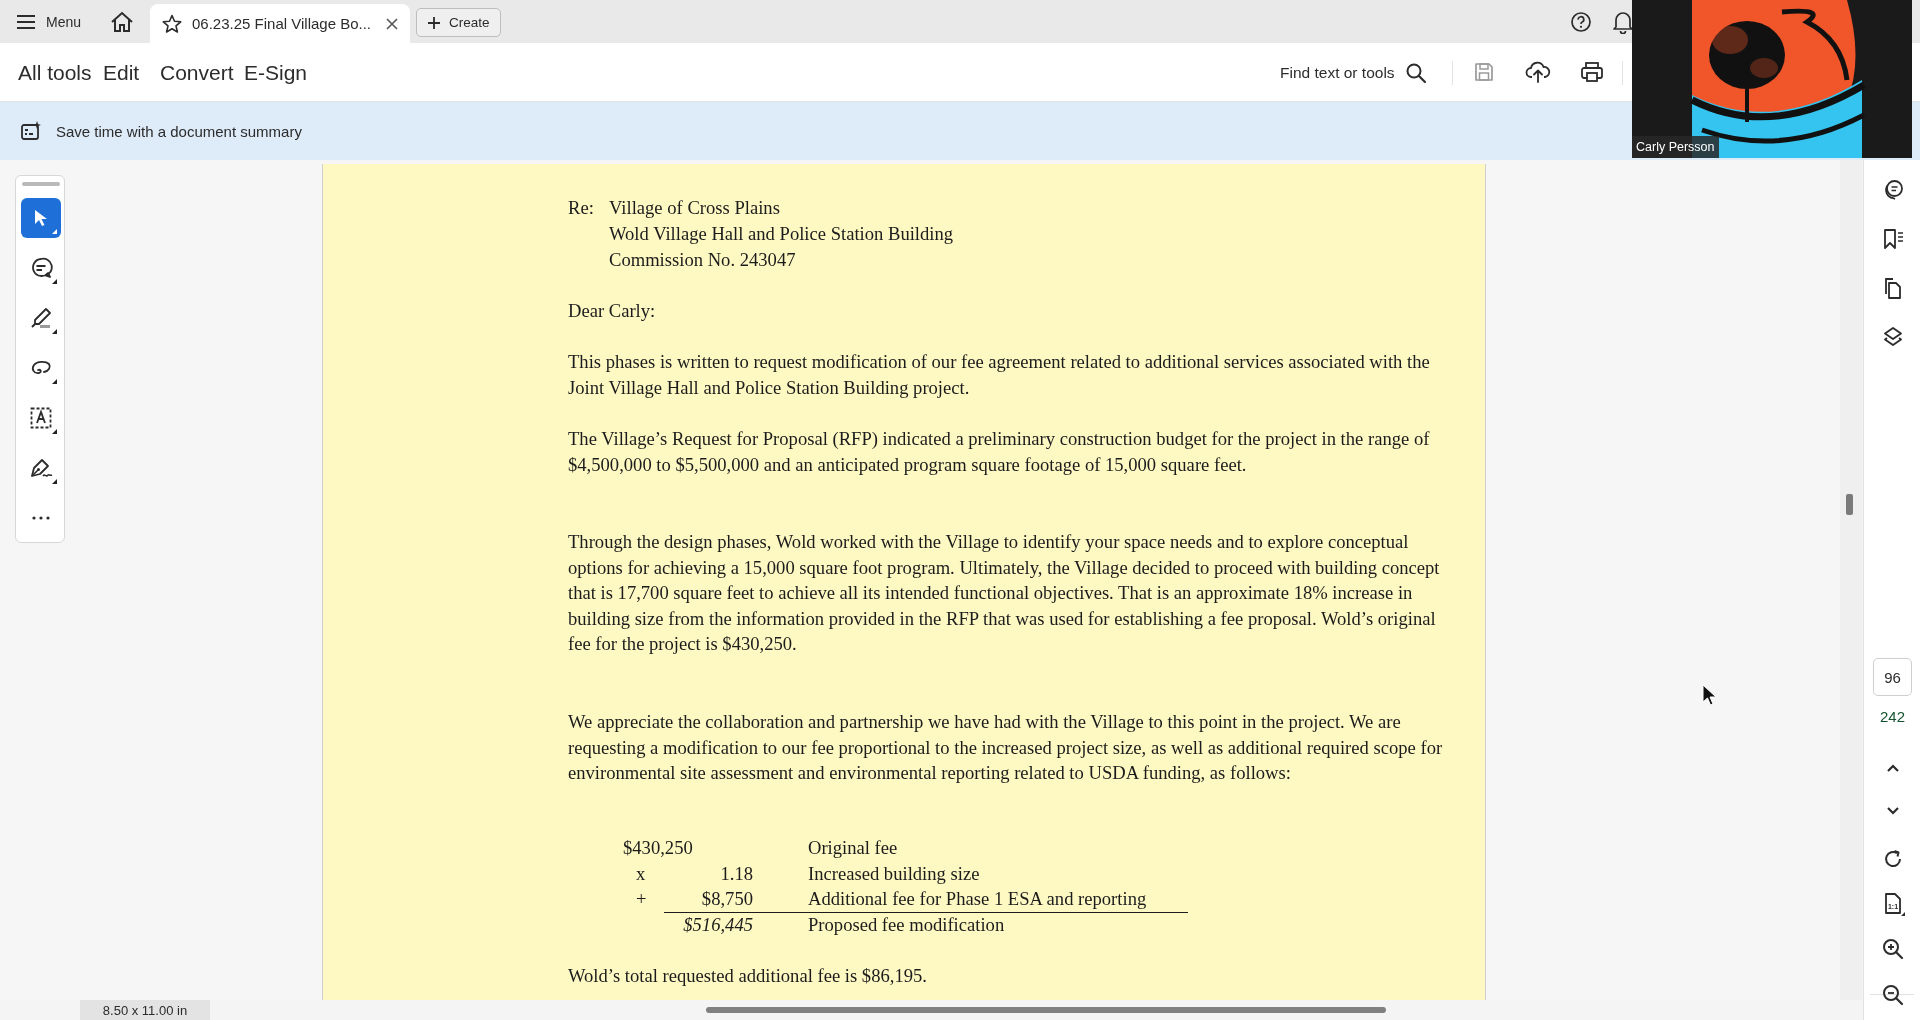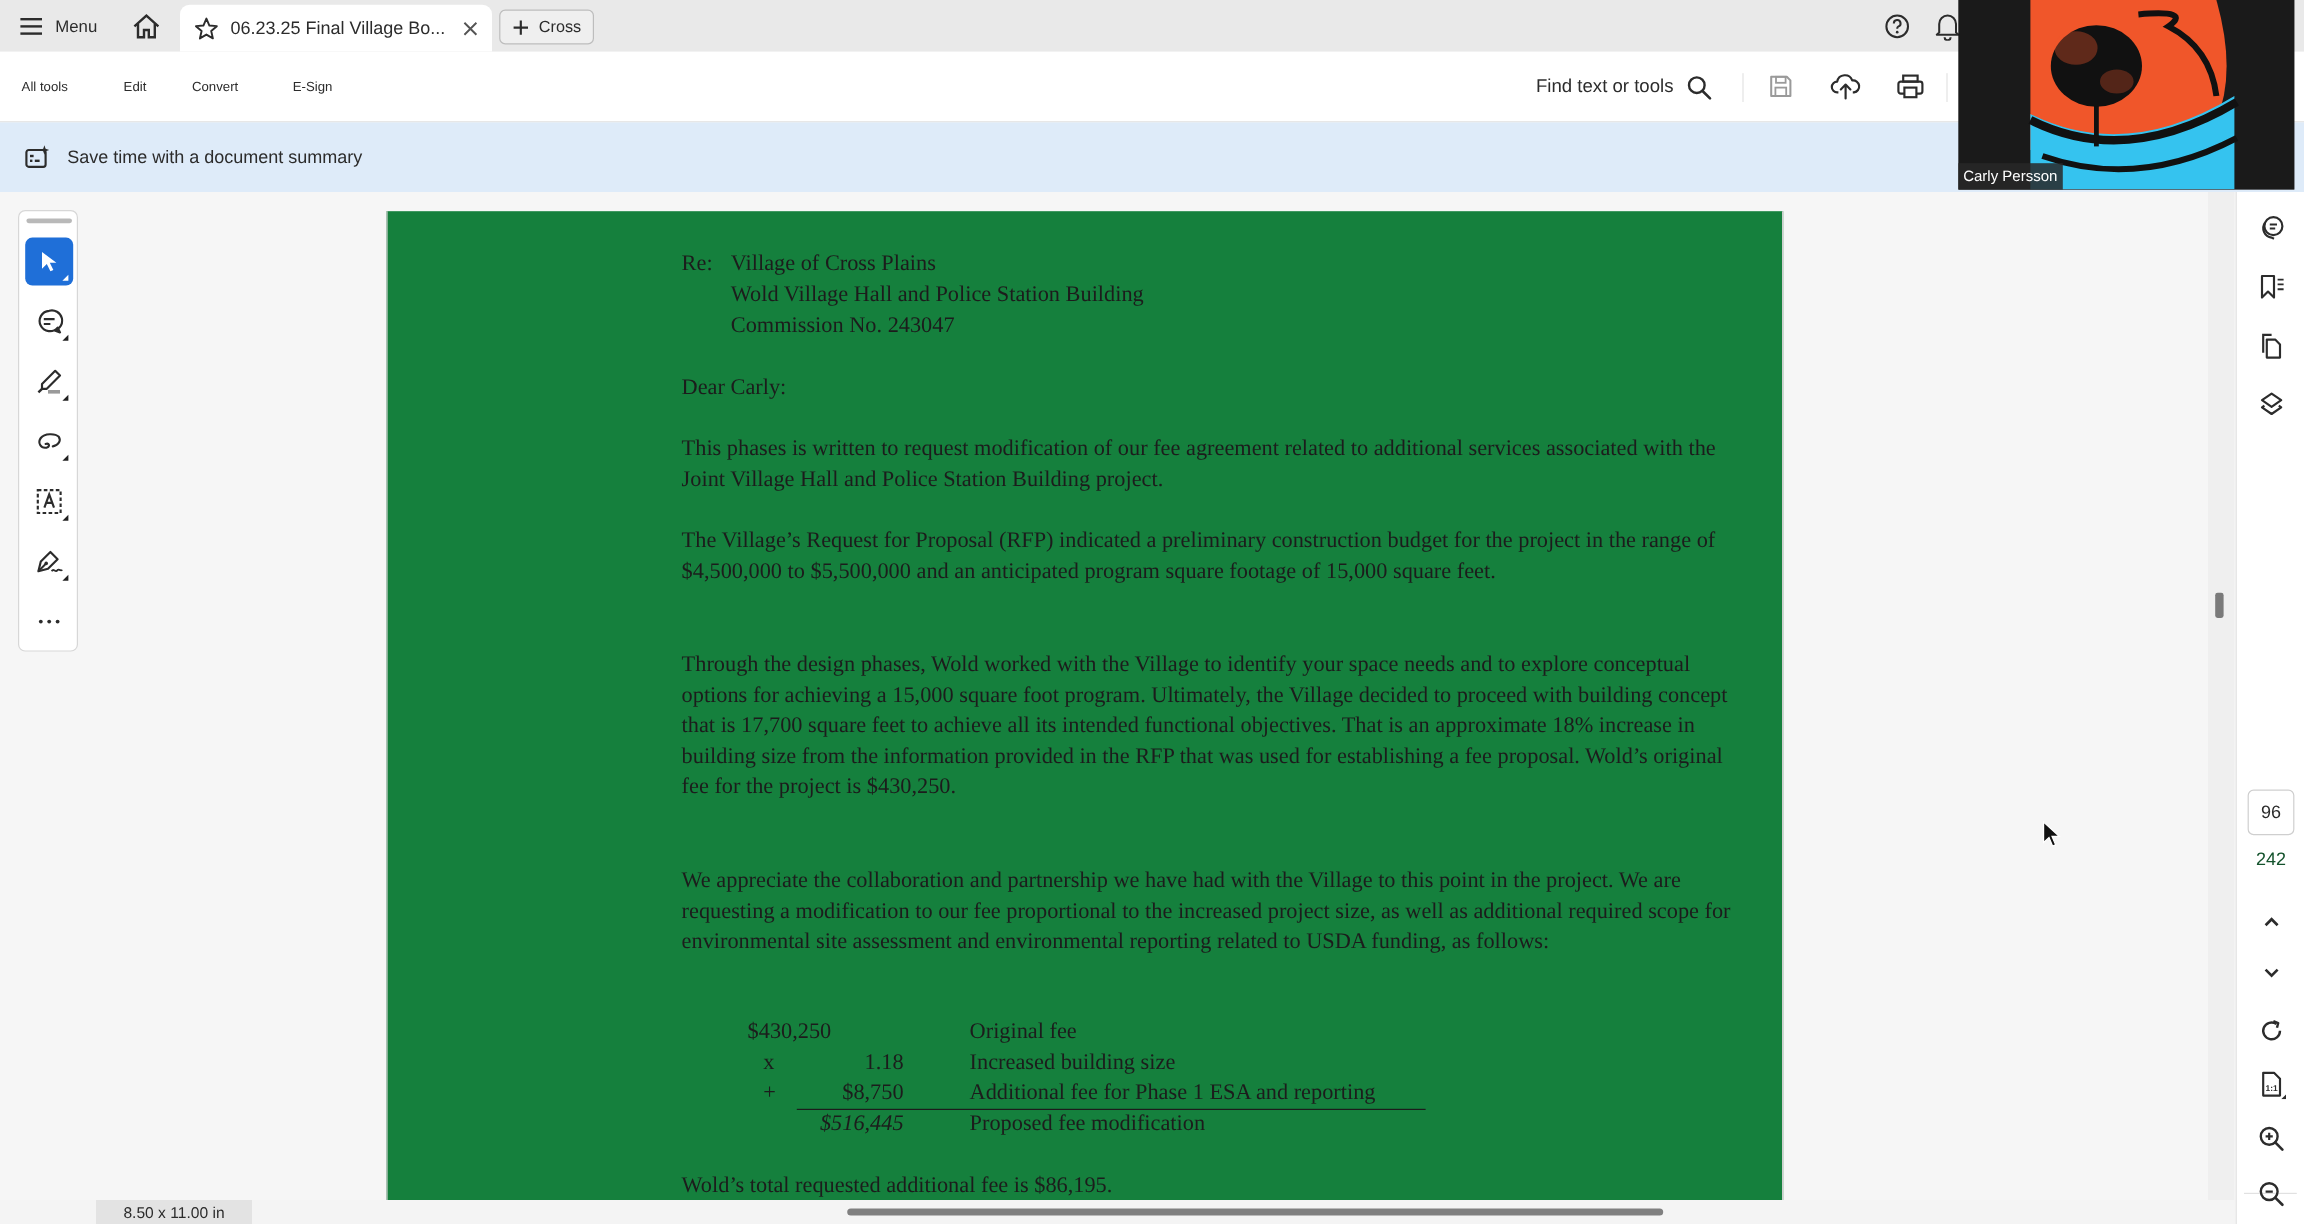--- a/index.html
+++ b/index.html
@@ -12,31 +12,31 @@
   #menu-btn { left: 16px; gap: 10px; }
   #home-btn { left: 110px; }
   #doc-tab { left: 150px; top: 4px; height: 39px; width: 260px; background: #fff; border-radius: 8px 8px 0 0; padding: 0 12px; gap: 10px; font-size: 15px; }
   #doc-tab .tabtitle { flex: 1; white-space: nowrap; overflow: hidden; }
   #create-btn { left: 416px; top: 8px; height: 29px; padding: 0 10px; border: 1px solid #bdbdbd; border-radius: 5px; background: #efefef; gap: 8px; font-size: 13.5px; }
   #help-btn { left: 1570px; }
   #bell-btn { left: 1612px; }
 
   
   #toolbar { position: absolute; left: 0; top: 43px; width: 1920px; height: 59px; background: #fff; border-bottom: 1px solid #e1e1e1; }
-  .menu-tab { position: absolute; top: 0; height: 59px; display: flex; align-items: center; font-size: 11px; color: #2c2c2c; text-align: center; }
+  .menu-tab { position: absolute; top: 0; height: 59px; display: flex; align-items: center; font-size: 21px; color: #2c2c2c; text-align: center; }
   #find-box { position: absolute; left: 1280px; top: 0; height: 59px; display: flex; align-items: center; gap: 10px; font-size: 15.5px; color: #2c2c2c; }
   .tool-icon { position: absolute; top: 15px; width: 28px; height: 28px; display: flex; align-items: center; justify-content: center; }
   .vsep { position: absolute; top: 18px; width: 1px; height: 24px; background: #e3e3e3; }
 
   
   #banner { position: absolute; left: 0; top: 102px; width: 1920px; height: 58px; background: #deebf9; display: flex; align-items: center; padding-left: 20px; gap: 14px; font-size: 15px; color: #2c2c2c; }
 
   
   #content { position: absolute; left: 0; top: 160px; width: 1845px; height: 840px; background: #f6f6f6; }
-  #page { position: absolute; left: 322px; top: 176px; width: 1164px; height: 840px; background: #15803d; border-left: 1px solid #cfcfcf; border-right: 1px solid #cfcfcf; }
+  #page { position: absolute; left: 322px; top: 164px; width: 1164px; height: 840px; background: #fef9c3; border-left: 1px solid #cfcfcf; border-right: 1px solid #cfcfcf; }
   .doc { font-family: "Liberation Serif", serif; font-size: 18.6px; color: #1c1c1c; line-height: 25.6px; position: absolute; }
   .para { left: 245px; width: 880px; }
   .row { position: absolute; font-family: "Liberation Serif", serif; font-size: 18.6px; color: #1c1c1c; white-space: nowrap; }
 
   
   #tool-panel { position: absolute; left: 15px; top: 175px; width: 50px; height: 368px; background: #fff; border: 1px solid #d7d7d7; border-radius: 6px; }
   #panel-grip { position: absolute; left: 6px; top: 6px; width: 38px; height: 4px; border-radius: 2px; background: #b9b9b9; }
   .ptool { position: absolute; left: 5px; width: 40px; height: 40px; display: flex; align-items: center; justify-content: center; border-radius: 6px; }
   .ptool .corner { position: absolute; right: 4px; bottom: 4px; width: 0; height: 0; border-left: 5px solid transparent; border-bottom: 5px solid #222; }
   #tool-select { background: #1f6fd8; }
@@ -87,21 +87,21 @@
       </svg>
     <span class="tabtitle">06.23.25 Final Village Bo...</span>
     <svg class="ico" width="12" height="12" viewBox="0 0 12 12">
         <path d="M1 1 L11 11 M11 1 L1 11" stroke="#555" stroke-width="1.6"></path>
       </svg>
   </div>
   <div class="tb-item" id="create-btn">
     <svg class="ico" width="14" height="14" viewBox="0 0 14 14">
         <path d="M7 1 V13 M1 7 H13" stroke="#2c2c2c" stroke-width="1.8"></path>
       </svg>
-    <span>Cross</span>
+    <span>Create</span>
   </div>
   <div class="tb-item" id="help-btn">
     <svg class="ico" width="22" height="22" viewBox="0 0 22 22">
         <circle cx="11" cy="11" r="9" fill="none" stroke="#2c2c2c" stroke-width="1.7"></circle>
         <path d="M8.2 8.6 A2.8 2.8 0 1 1 11.8 11.2 C11 11.6 11 12.2 11 13" fill="none" stroke="#2c2c2c" stroke-width="1.7"></path>
         <circle cx="11" cy="15.8" r="1.1" fill="#2c2c2c"></circle>
       </svg>
   </div>
   <div class="tb-item" id="bell-btn">
     <svg class="ico" width="22" height="24" viewBox="0 0 22 24">

